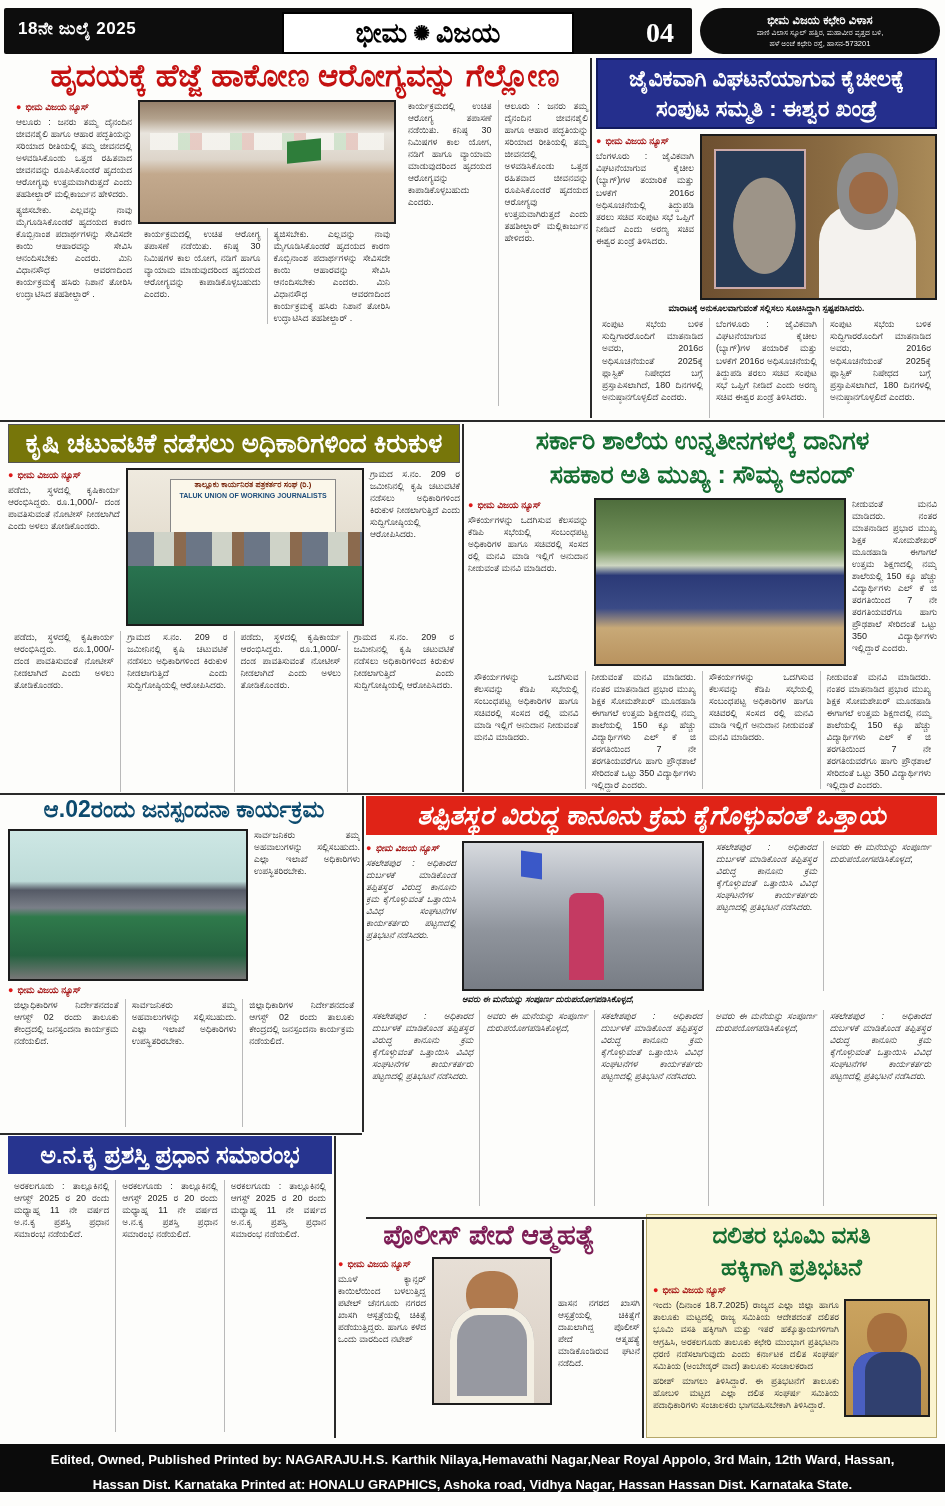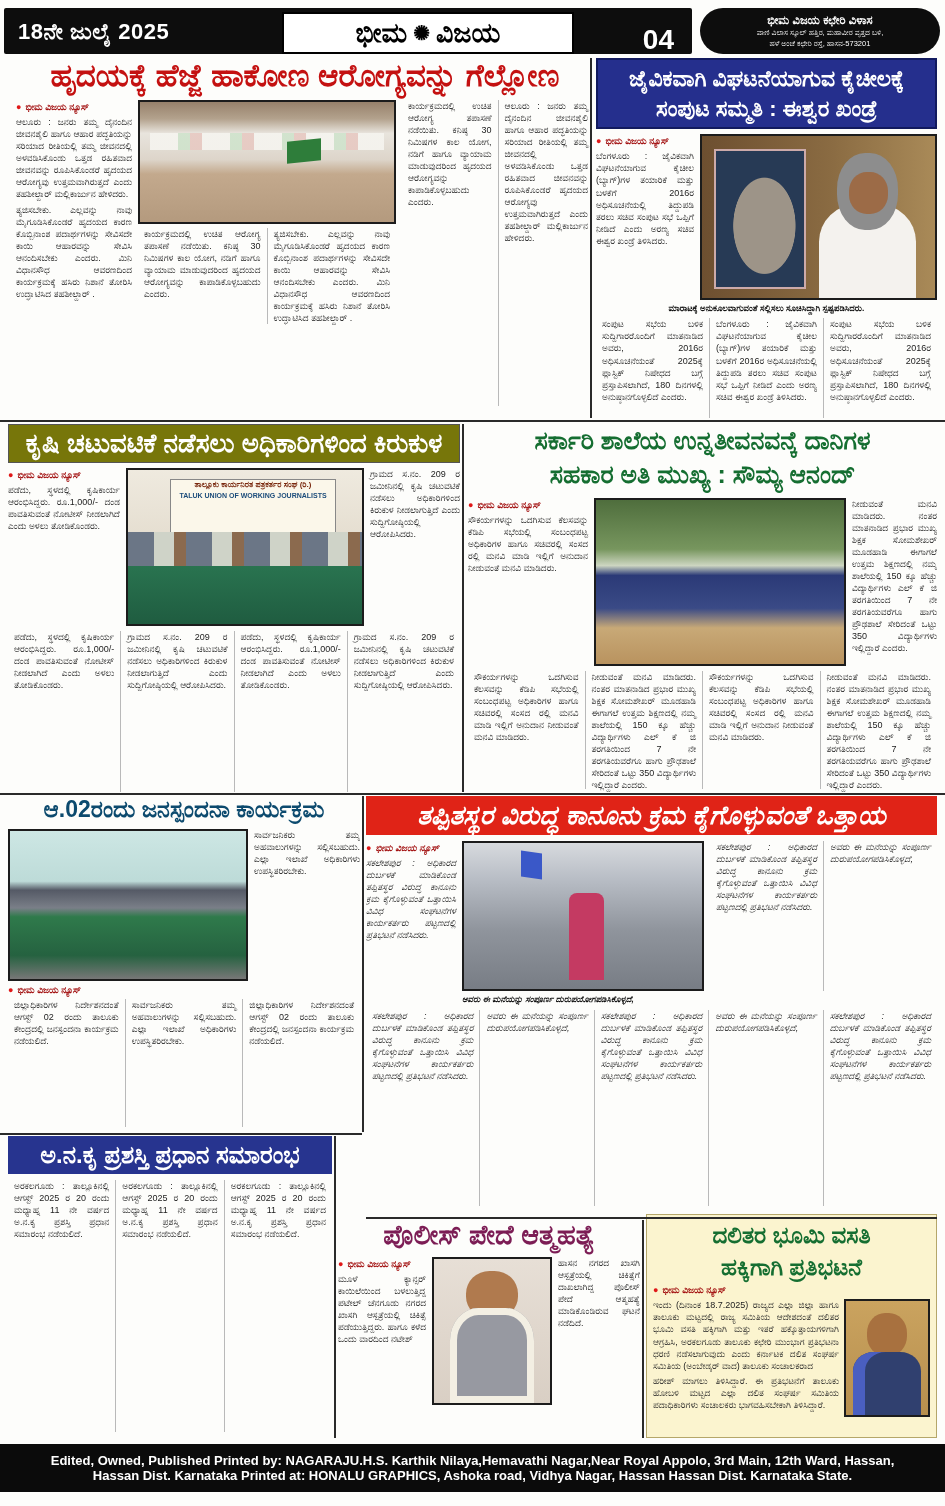--- a/index.html
+++ b/index.html
@@ -4,25 +4,25 @@
 <style>
   html,body{margin:0;padding:0;}
   body{
     width:945px;height:1506px;position:relative;background:#fdfdfb;
     font-family:"Liberation Sans",sans-serif;color:#1a1a1a;overflow:hidden;
   }
   .abs{position:absolute;}
   section{position:absolute;overflow:hidden;}
   
   .masthead-bar{left:4px;top:8px;width:688px;height:46px;background:#0d0d0d;border-radius:2px;}
-  .date-label{position:absolute;left:14px;top:11px;color:#fff;font-size:22px;font-weight:bold;letter-spacing:.5px;}
+  .date-label{position:absolute;left:14px;top:11px;color:#fff;font-size:17px;font-weight:bold;letter-spacing:.5px;}
   .mast-box{position:absolute;left:278px;top:4px;width:288px;height:38px;background:#fff;border:2px solid #000;
     display:flex;align-items:center;justify-content:center;gap:6px;font-weight:bold;font-size:27px;color:#000;}
   .mast-orn{font-size:20px;line-height:1;}
-  .page-num{position:absolute;right:18px;top:16px;color:#fff;font-size:28px;font-weight:bold;font-family:Liberation Sans, sans-serif;}
+  .page-num{position:absolute;right:18px;top:9px;color:#fff;font-size:28px;font-weight:bold;font-family:Liberation Serif, serif;}
   .addr-bubble{left:700px;top:8px;width:240px;height:46px;background:#0d0d0d;border-radius:23px;
     color:#fff;text-align:center;display:flex;flex-direction:column;justify-content:center;gap:1px;padding:2px 6px;box-sizing:border-box;}
   .addr-bubble .l1{font-size:11.5px;font-weight:bold;}
   .addr-bubble .l2{font-size:7.5px;}
   
   .byline{display:flex;align-items:center;gap:4px;font-weight:bold;font-size:9px;color:#a31212;margin:2px 0 3px;}
   .byline .dot{color:#e01818;font-size:9px;line-height:1;}
   .bt{font-size:9px;line-height:1.34;text-align:justify;color:#222;}
   .cols{display:flex;}
   .cols .col{flex:1;min-width:0;padding:0 6px;}
@@ -67,21 +67,21 @@
   .ph-garland{background:linear-gradient(180deg,#e7dfd6 0%,#d9cfc4 100%);}
   .ph-garland:before{content:"";position:absolute;left:28%;top:8%;width:44%;height:34%;background:#b07a4e;border-radius:46%;}
   .ph-garland:after{content:"";position:absolute;left:14%;top:34%;width:72%;height:66%;background:#9799a1;border-radius:34% 34% 0 0;
     box-shadow:inset 0 0 0 7px #f3efe3;}
   .ph-harish{background:linear-gradient(180deg,#caa35f 0%,#b78f4e 100%);}
   .ph-harish:before{content:"";position:absolute;left:26%;top:10%;width:48%;height:38%;background:#a8713f;border-radius:46%;}
   .ph-harish:after{content:"";position:absolute;left:8%;top:44%;width:84%;height:56%;background:#30406f;border-radius:30% 30% 0 0;
     box-shadow:inset 12px 0 0 #4a5fc0;}
   
   .footer{left:0px;top:1444px;width:945px;height:48px;background:#0b0b0b;color:#fff;
-    display:flex;flex-direction:column;align-items:center;justify-content:center;gap:0;}
+    display:flex;flex-direction:column;align-items:center;justify-content:flex-end;gap:10px;}
   .footer .f1,.footer .f2{font-size:13px;font-weight:bold;white-space:nowrap;}
   .yellow-bg{background:#fbf4cf;border:1px solid #b5a76a;}
 </style>
 </head>
 <body>
 
 <div class="abs masthead-bar">
   <span class="date-label">18ನೇ ಜುಲೈ 2025</span>
   <div class="mast-box">
     <span>ಭೀಮ</span>
@@ -172,21 +172,21 @@
   <div class="cols" style="margin-top:5px;height:185px;">
     <div class="col bt">ಪಡೆದು, ಸ್ಥಳದಲ್ಲಿ ಕೃಷಿಕಾರ್ಯ ಆರಂಭಿಸಿದ್ದರು. ರೂ.1,000/- ದಂಡ ಪಾವತಿಸುವಂತೆ ನೋಟೀಸ್ ನೀಡಲಾಗಿದೆ ಎಂದು ಅಳಲು ತೋಡಿಕೊಂಡರು.</div>
     <div class="col bt">ಗ್ರಾಮದ ಸ.ನಂ. 209 ರ ಜಮೀನಿನಲ್ಲಿ ಕೃಷಿ ಚಟುವಟಿಕೆ ನಡೆಸಲು ಅಧಿಕಾರಿಗಳಿಂದ ಕಿರುಕುಳ ನೀಡಲಾಗುತ್ತಿದೆ ಎಂದು ಸುದ್ದಿಗೋಷ್ಠಿಯಲ್ಲಿ ಆರೋಪಿಸಿದರು.</div>
     <div class="col bt">ಪಡೆದು, ಸ್ಥಳದಲ್ಲಿ ಕೃಷಿಕಾರ್ಯ ಆರಂಭಿಸಿದ್ದರು. ರೂ.1,000/- ದಂಡ ಪಾವತಿಸುವಂತೆ ನೋಟೀಸ್ ನೀಡಲಾಗಿದೆ ಎಂದು ಅಳಲು ತೋಡಿಕೊಂಡರು.</div>
     <div class="col bt">ಗ್ರಾಮದ ಸ.ನಂ. 209 ರ ಜಮೀನಿನಲ್ಲಿ ಕೃಷಿ ಚಟುವಟಿಕೆ ನಡೆಸಲು ಅಧಿಕಾರಿಗಳಿಂದ ಕಿರುಕುಳ ನೀಡಲಾಗುತ್ತಿದೆ ಎಂದು ಸುದ್ದಿಗೋಷ್ಠಿಯಲ್ಲಿ ಆರೋಪಿಸಿದರು.</div>
   </div>
 </section>
 
 <section style="left:468px;top:424px;width:469px;height:368px;">
   <div class="h-school">
-    <div>ಸರ್ಕಾರಿ ಶಾಲೆಯ ಉನ್ನತೀವನವನ್ಕೆ ದಾನಿಗಳ</div>
+    <div>ಸರ್ಕಾರಿ ಶಾಲೆಯ ಉನ್ನತೀನಗಳಲ್ಕೆ ದಾನಿಗಳ</div>
     <div>ಸಹಕಾರ ಅತಿ ಮುಖ್ಯ : ಸೌಮ್ಯ ಆನಂದ್</div>
   </div>
   <div style="display:flex;gap:6px;margin-top:6px;">
     <div style="width:120px;flex:none;">
       <div class="byline">
         <span class="dot">●</span>
         <span>ಭೀಮ ವಿಜಯ ನ್ಯೂಸ್</span>
       </div>
       <div class="bt">ಸೌಕರ್ಯಗಳನ್ನು ಒದಗಿಸುವ ಕೆಲಸವನ್ನು ಕೆಡಿಪಿ ಸಭೆಯಲ್ಲಿ ಸಂಬಂಧಪಟ್ಟ ಅಧಿಕಾರಿಗಳ ಹಾಗೂ ಸಚಿವರಲ್ಲಿ ಸಂಸದ ರಲ್ಲಿ ಮನವಿ ಮಾಡಿ ಇಲ್ಲಿಗೆ ಅನುದಾನ ನೀಡುವಂತೆ ಮನವಿ ಮಾಡಿದರು.</div>
     </div>
@@ -259,21 +259,21 @@
   <div class="h-police">ಪೊಲೀಸ್ ಪೇದೆ ಆತ್ಮಹತ್ಯೆ</div>
   <div style="display:flex;gap:6px;margin-top:6px;height:164px;">
     <div style="width:88px;flex:none;">
       <div class="byline">
         <span class="dot">●</span>
         <span>ಭೀಮ ವಿಜಯ ನ್ಯೂಸ್</span>
       </div>
       <div class="bt">ಮೂಳೆ ಕ್ಯಾನ್ಸರ್ ಕಾಯಿಲೆಯಿಂದ ಬಳಲುತ್ತಿದ್ದ ಪಟೇಲ್ ಚೆನಗೂಡು ನಗರದ ಖಾಸಗಿ ಆಸ್ಪತ್ರೆಯಲ್ಲಿ ಚಿಕಿತ್ಸೆ ಪಡೆಯುತ್ತಿದ್ದರು. ಹಾಗೂ ಕಳೆದ ಒಂದು ವಾರದಿಂದ ನಟೇಶ್</div>
     </div>
     <div class="photo ph-garland" style="width:120px;height:148px;"></div>
-    <div class="bt" style="flex:1;min-width:0;">ಹಾಸನ ನಗರದ ಖಾಸಗಿ ಆಸ್ಪತ್ರೆಯಲ್ಲಿ ಚಿಕಿತ್ಸೆಗೆ ದಾಖಲಾಗಿದ್ದ ಪೊಲೀಸ್ ಪೇದೆ ಆತ್ಮಹತ್ಯೆ ಮಾಡಿಕೊಂಡಿರುವ ಘಟನೆ ನಡೆದಿದೆ.</div>
+    <div class="bt" style="flex:1;min-width:0;margin-top:40px;">ಹಾಸನ ನಗರದ ಖಾಸಗಿ ಆಸ್ಪತ್ರೆಯಲ್ಲಿ ಚಿಕಿತ್ಸೆಗೆ ದಾಖಲಾಗಿದ್ದ ಪೊಲೀಸ್ ಪೇದೆ ಆತ್ಮಹತ್ಯೆ ಮಾಡಿಕೊಂಡಿರುವ ಘಟನೆ ನಡೆದಿದೆ.</div>
   </div>
 </section>
 
 <section class="yellow-bg" style="left:646px;top:1214px;width:291px;height:224px;padding:4px 6px;box-sizing:border-box;">
   <div class="h-dalit">
     <div>ದಲಿತರ ಭೂಮಿ ವಸತಿ</div>
     <div>ಹಕ್ಕಿಗಾಗಿ ಪ್ರತಿಭಟನೆ</div>
   </div>
   <div class="byline">
     <span class="dot">●</span>

